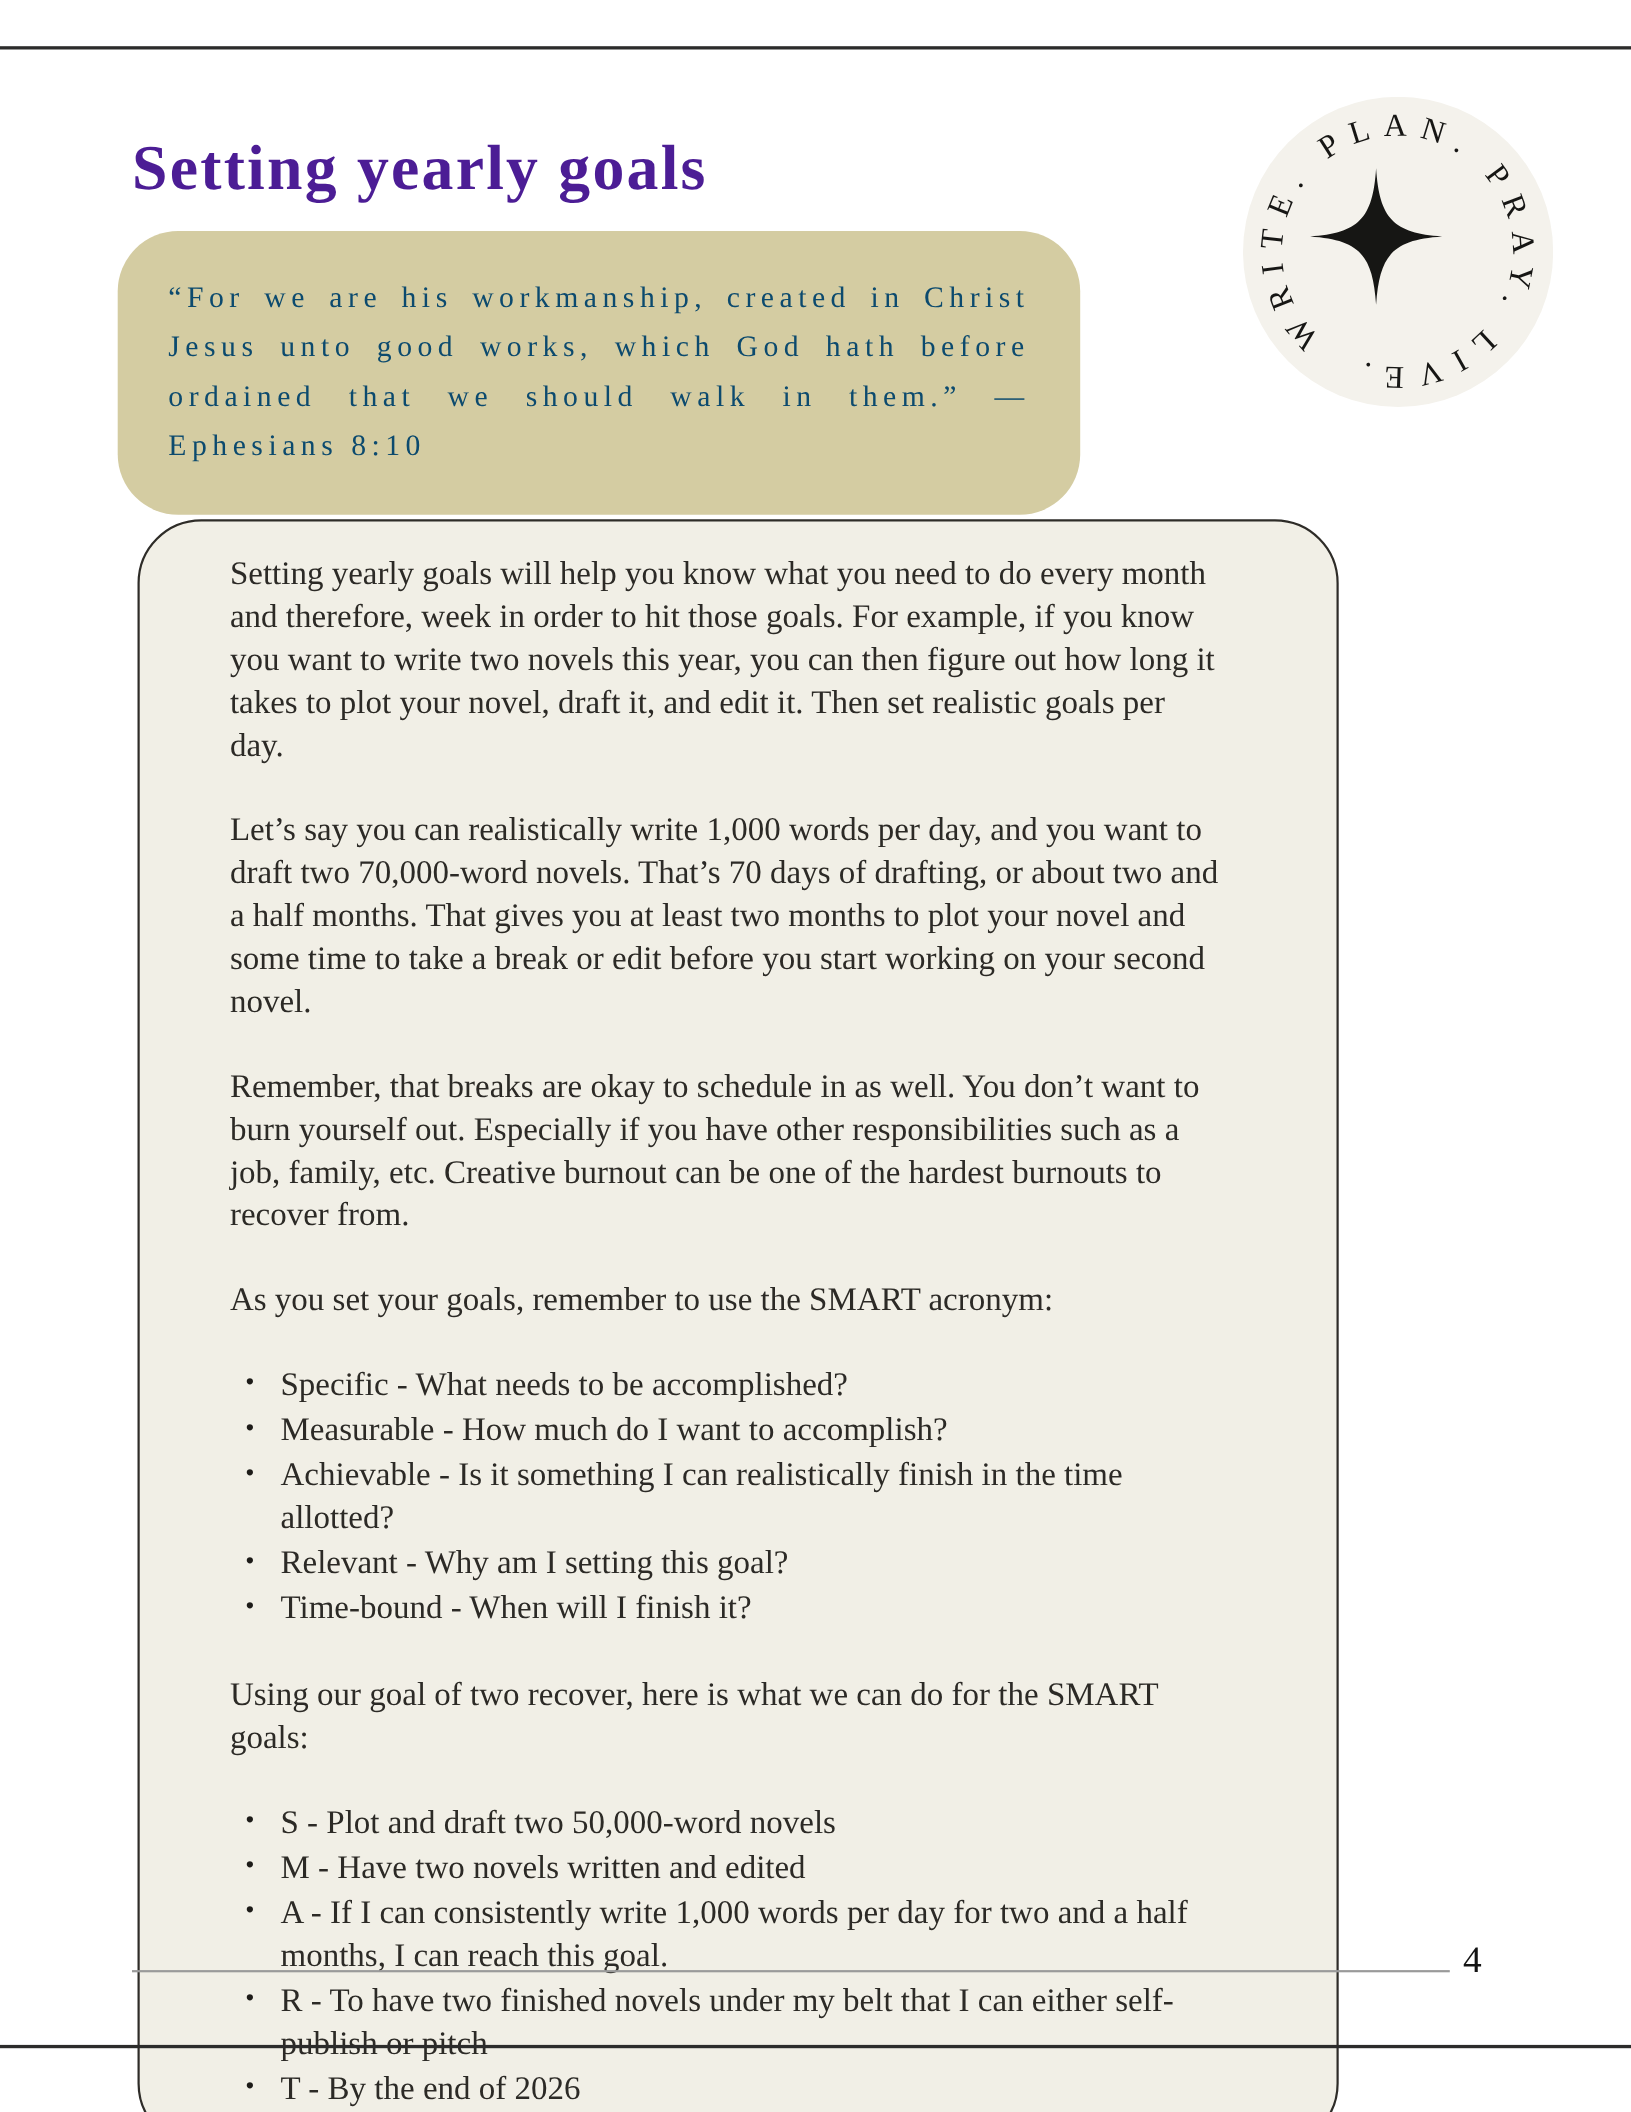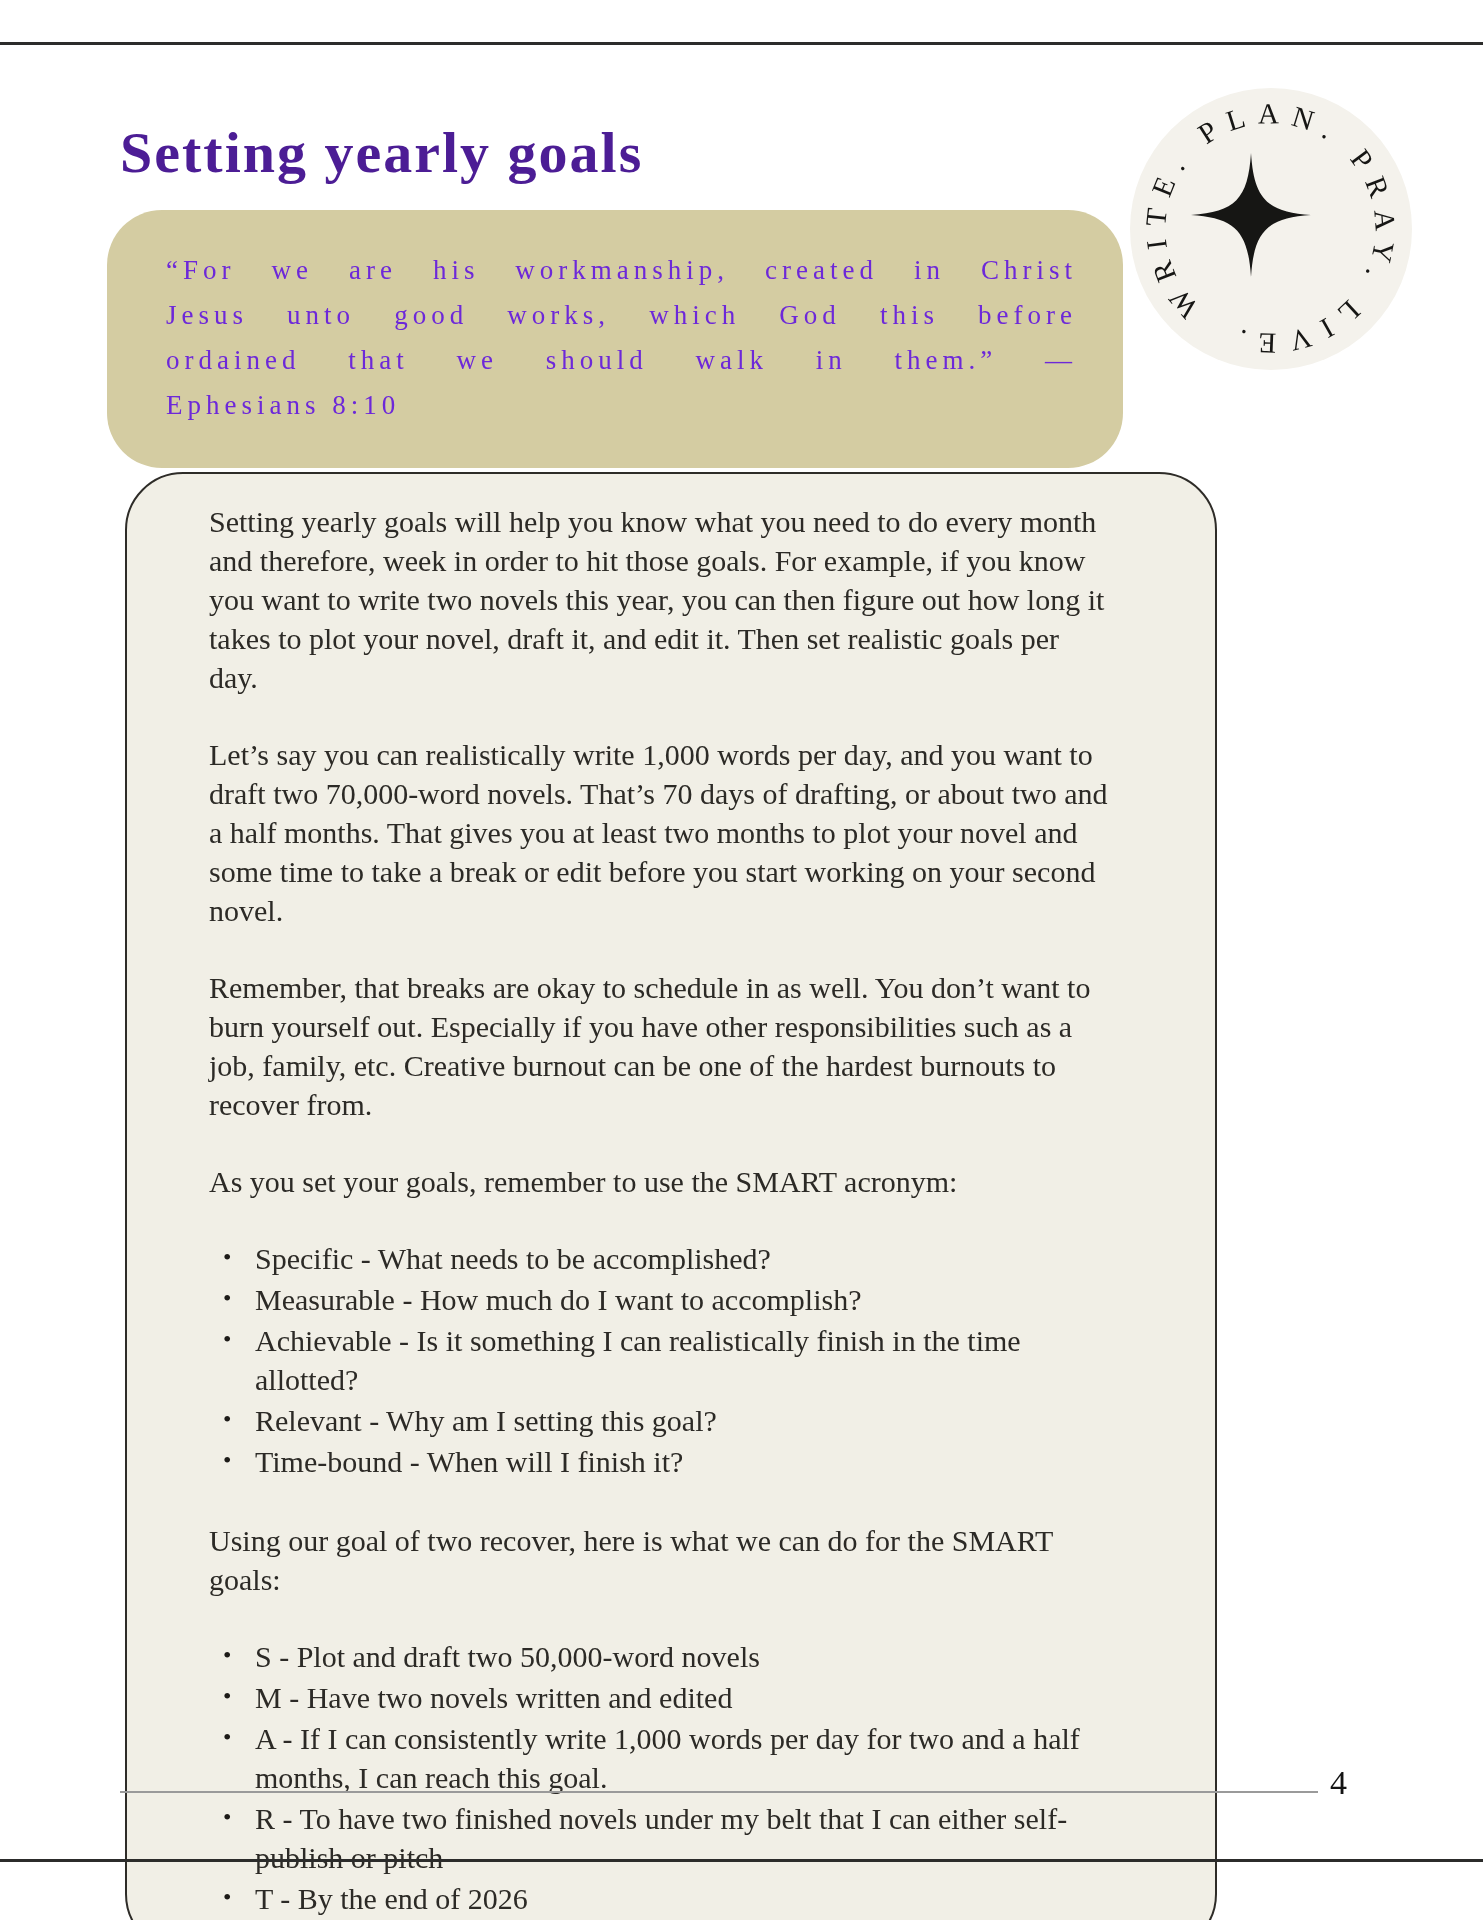--- a/index.html
+++ b/index.html
@@ -14,26 +14,26 @@
   .rule-top{top:42px;}
   .rule-bottom{top:1859px;}
 
   .page-title{
     position:absolute;left:120px;top:80px;
     font-size:58px;color:#4c1d95;letter-spacing:2px;
     white-space:nowrap;
   }
 
   .quote-box{
-    position:absolute;left:107px;top:210px;width:1016px;
+    position:absolute;left:107px;top:210px;width:875px;
     box-sizing:border-box;
     background:#d4cca2;
     border-radius:55px;
-    padding:38px 46px 40px 59px;
-    color:#6d28d9;
+    padding:38px 46px 40px 46px;
+    color:#0c4a6e;
   }
   .quote-line{
     font-size:27px;line-height:45px;letter-spacing:5px;
     text-align:justify;text-align-last:justify;
   }
   .quote-line.last{text-align-last:left;}
 
   .logo-badge{position:absolute;left:1130px;top:88px;width:282px;height:282px;}
 
   .content-panel{
@@ -74,21 +74,21 @@
 <body>
 
 <div class="page">
 
   <div class="rule-dark rule-top"></div>
 
   <h1 class="page-title">Setting yearly goals</h1>
 
   <div class="quote-box">
     <div class="quote-line">“For we are his workmanship, created in Christ</div>
-    <div class="quote-line">Jesus unto good works, which God this before</div>
+    <div class="quote-line">Jesus unto good works, which God hath before</div>
     <div class="quote-line">ordained that we should walk in them.” —</div>
     <div class="quote-line last">Ephesians 8:10</div>
   </div>
 
   <div class="logo-badge">
     <svg width="282" height="282" viewBox="-141 -141 282 282">
       <circle cx="0" cy="0" r="141" fill="#f4f2ec"></circle>
       <path id="logo-text-circle" d="M -70.3,78.0 A 105 105 0 1 1 -67.5,80.4" fill="none"></path>
       <g transform="translate(-20,-14)">
         <path d="M 0,-62 C 3,-16 16,-3 60,0 C 16,3 3,16 0,62 C -3,16 -16,3 -60,0 C -16,-3 -3,-16 0,-62 Z" fill="#161614"></path>

